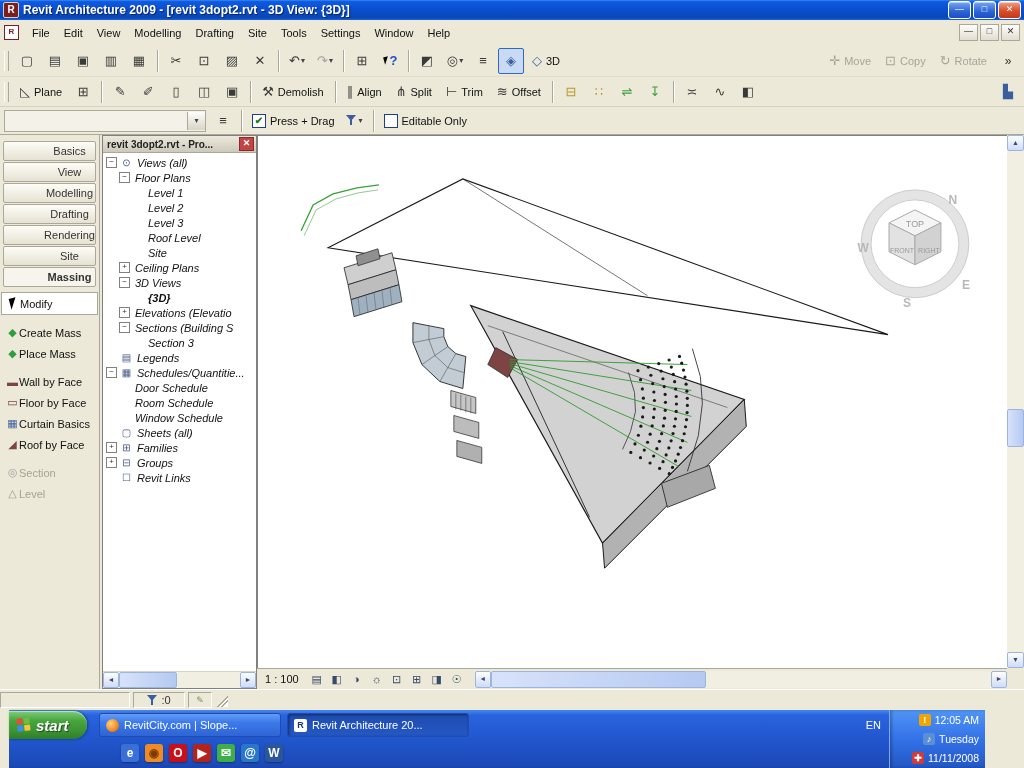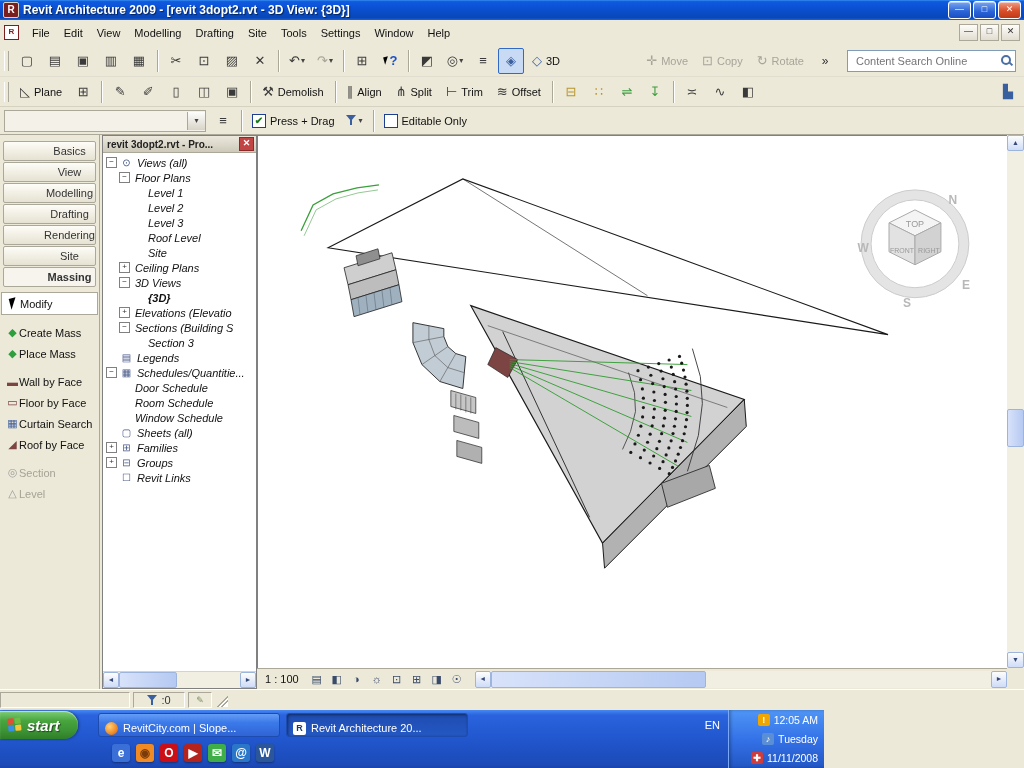--- a/index.html
+++ b/index.html
@@ -98,30 +98,30 @@
   .vcbar{position:absolute;left:257px;top:668px;width:750px;height:21px;background:#ece9d8;border-top:1px solid #aca899;display:flex;align-items:center;box-sizing:border-box;}
   .scale-label{font-size:11px;color:#111;padding:0 8px;flex:none;}
   .vc-icon{width:18px;height:16px;font-size:11px;color:#3a4a6a;text-align:center;line-height:16px;margin:0 1px;flex:none;}
   .vc-hscroll{flex:1;height:17px;margin-left:8px;display:flex;align-items:stretch;background:#f1efe2;}
   
   .statusbar{position:absolute;left:0;top:689px;width:1024px;height:21px;background:#ece9d8;border-top:1px solid #fff;display:flex;align-items:center;font-size:11px;color:#111;box-sizing:border-box;}
   .sb-ready{padding-left:6px;flex:1;}
   .sb-panel{height:16px;border:1px solid;border-color:#aca899 #fff #fff #aca899;margin-right:3px;display:flex;align-items:center;justify-content:center;font-size:11px;color:#333;gap:3px;box-sizing:border-box;flex:none;}
   .sb-grip{width:13px;height:13px;margin-right:2px;background:linear-gradient(135deg,transparent 55%,#aca899 55%,#aca899 62%,#fff 62%,#fff 72%,#aca899 72%,#aca899 80%,#fff 80%);flex:none;}
   
-  .taskbar{position:absolute;left:0;top:710px;width:824px;height:58px;
+  .taskbar{position:absolute;left:9px;top:710px;width:976px;height:58px;
     background:linear-gradient(180deg,#4687f2 0%,#2a63dd 9%,#2258d0 45%,#1c4ab8 94%,#1a44aa 100%);}
   .start-btn{position:absolute;left:0;top:1px;height:28px;padding:0 18px 0 8px;display:flex;align-items:center;gap:5px;
     background:linear-gradient(180deg,#7ece77 0%,#48a53e 35%,#3c9434 70%,#2f7e28 100%);
     border-radius:0 14px 14px 0;box-shadow:1px 0 3px rgba(0,0,0,.4),inset 0 1px 1px rgba(255,255,255,.5);
     color:#fff;font-size:15px;font-weight:bold;font-style:italic;text-shadow:1px 1px 1px rgba(0,0,0,.5);}
   .flag{width:14px;height:14px;display:grid;grid-template-columns:6px 6px;grid-template-rows:6px 6px;gap:1px;transform:rotate(-6deg);flex:none;}
   .flag i{border-radius:1px;display:block;}
-  .task{position:absolute;top:3px;height:24px;width:182px;display:flex;align-items:flex-start;gap:5px;padding:8px 6px;box-sizing:border-box;border-radius:3px;
-    background:linear-gradient(#659df5,#3b79ea 40%,#2f64d4);border:1px solid #1d4cae;color:#fff;font-size:11px;white-space:nowrap;overflow:hidden;margin-left:8px;}
+  .task{position:absolute;top:3px;height:24px;width:182px;display:flex;align-items:center;gap:5px;padding:2px 6px;box-sizing:border-box;border-radius:3px;
+    background:linear-gradient(#659df5,#3b79ea 40%,#2f64d4);border:1px solid #1d4cae;color:#fff;font-size:11px;white-space:nowrap;overflow:hidden;}
   .task.active{background:linear-gradient(#1e4cb0,#2558c4);box-shadow:inset 1px 1px 3px rgba(0,0,0,.45);}
   .ticn{flex:none;}
   .ticn.firefox-icon{width:13px;height:13px;border-radius:50%;background:radial-gradient(circle at 35% 35%,#ffd27a,#f08a24 60%,#c8561a);}
   .ticn.revit-icon{width:13px;height:13px;background:#fff;border-radius:2px;color:#1a3a6b;font-size:9px;font-weight:bold;text-align:center;line-height:13px;}
   .lang{position:absolute;right:104px;top:9px;color:#fff;font-size:11px;}
   .tray{position:absolute;right:0;top:0;width:96px;height:58px;background:linear-gradient(180deg,#4f95f5 0%,#3472e8 50%,#2356c4 100%);
     border-left:1px solid #7aa8f5;box-shadow:inset 2px 0 3px rgba(0,0,0,.25);padding:4px 6px 4px 6px;box-sizing:border-box;
     display:flex;flex-direction:column;justify-content:space-between;}
   .tray-row{display:flex;align-items:center;justify-content:flex-end;gap:4px;color:#fff;font-size:10.5px;white-space:nowrap;}
   .tray-ic{width:12px;height:12px;border-radius:2px;font-size:9px;font-weight:bold;color:#fff;text-align:center;line-height:12px;flex:none;}
@@ -238,24 +238,20 @@
           <i class="ti">⊡</i>
           <em>Copy</em>
         </span>
       <span class="tbtn labeled disabled">
           <i class="ti">↻</i>
           <em>Rotate</em>
         </span>
       <span class="tbtn">
           <em class="ovf">»</em>
         </span>
-      <span class="search-box">
-        <input type="text" placeholder="Content Search Online" style="">
-        <span class="mag"></span>
-      </span>
     </span>
   </div>
 
   <div class="tb" id="toolbar2">
     <span class="grip"></span>
     <span class="tbtn labeled">
         <i class="ti">◺</i>
         <em>Plane</em>
       </span>
     <span class="tbtn">
@@ -381,21 +377,21 @@
         <div class="db-tool">
           <span class="dicon" style="color: rgb(125, 68, 68);">▬</span>
           <span>Wall by Face</span>
         </div>
         <div class="db-tool">
           <span class="dicon" style="color: rgb(125, 68, 68);">▭</span>
           <span>Floor by Face</span>
         </div>
         <div class="db-tool">
           <span class="dicon" style="color: rgb(70, 98, 158);">▦</span>
-          <span>Curtain Search</span>
+          <span>Curtain Basics</span>
         </div>
         <div class="db-tool">
           <span class="dicon" style="color: rgb(125, 68, 68);">◢</span>
           <span>Roof by Face</span>
         </div>
         <div class="db-sep"></div>
         <div class="db-tool disabled">
           <span class="dicon" style="color: rgb(154, 154, 154);">◎</span>
           <span>Section</span>
         </div>

